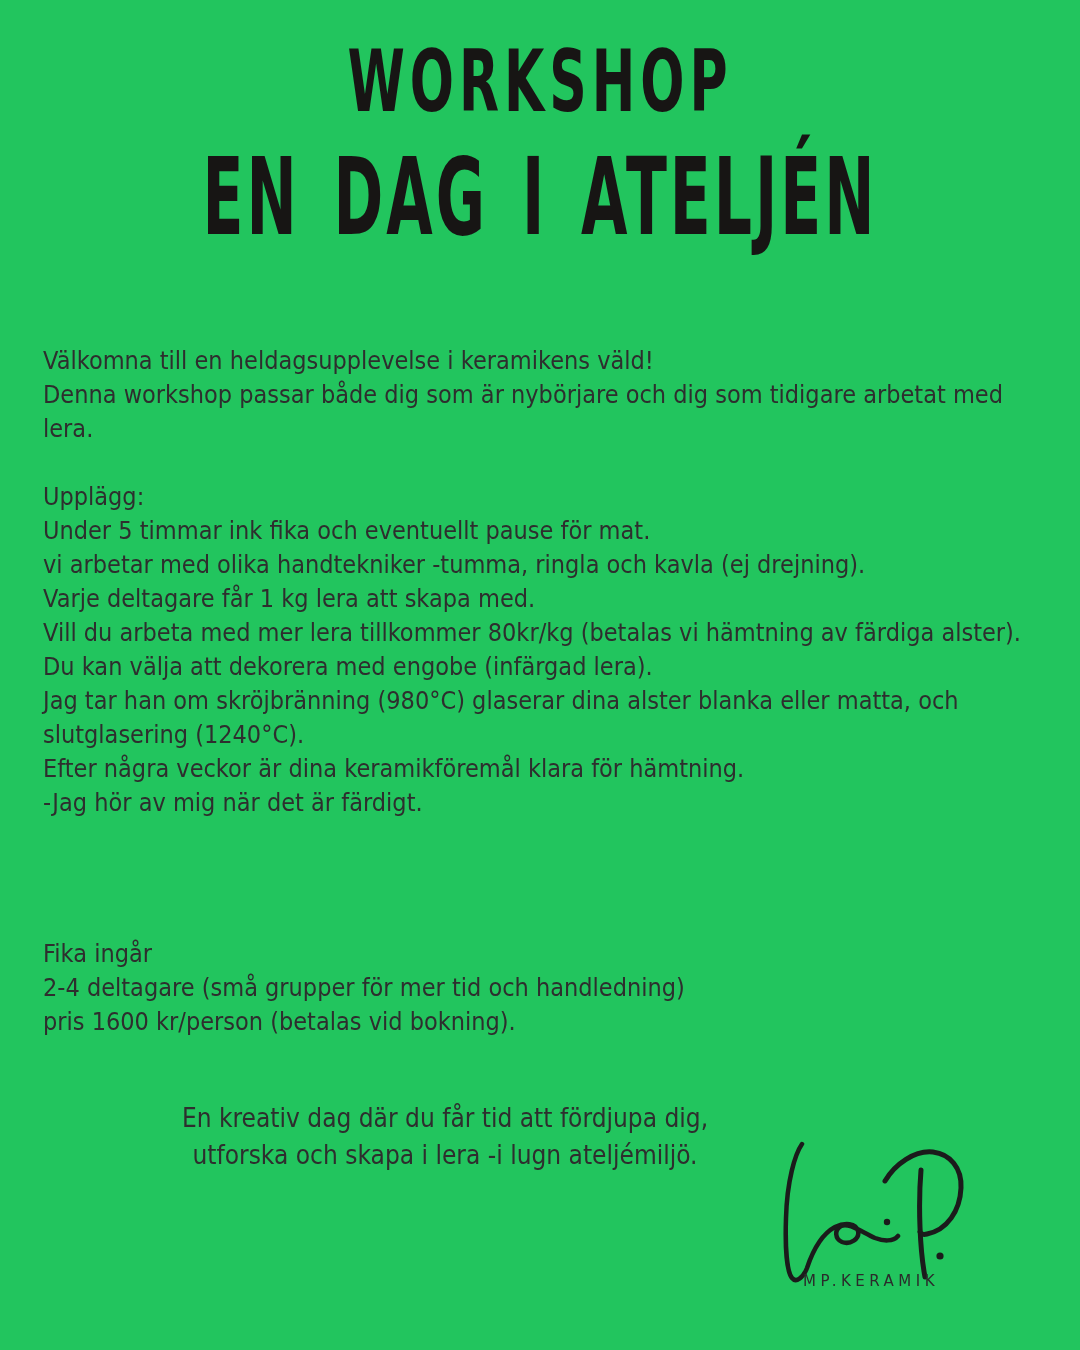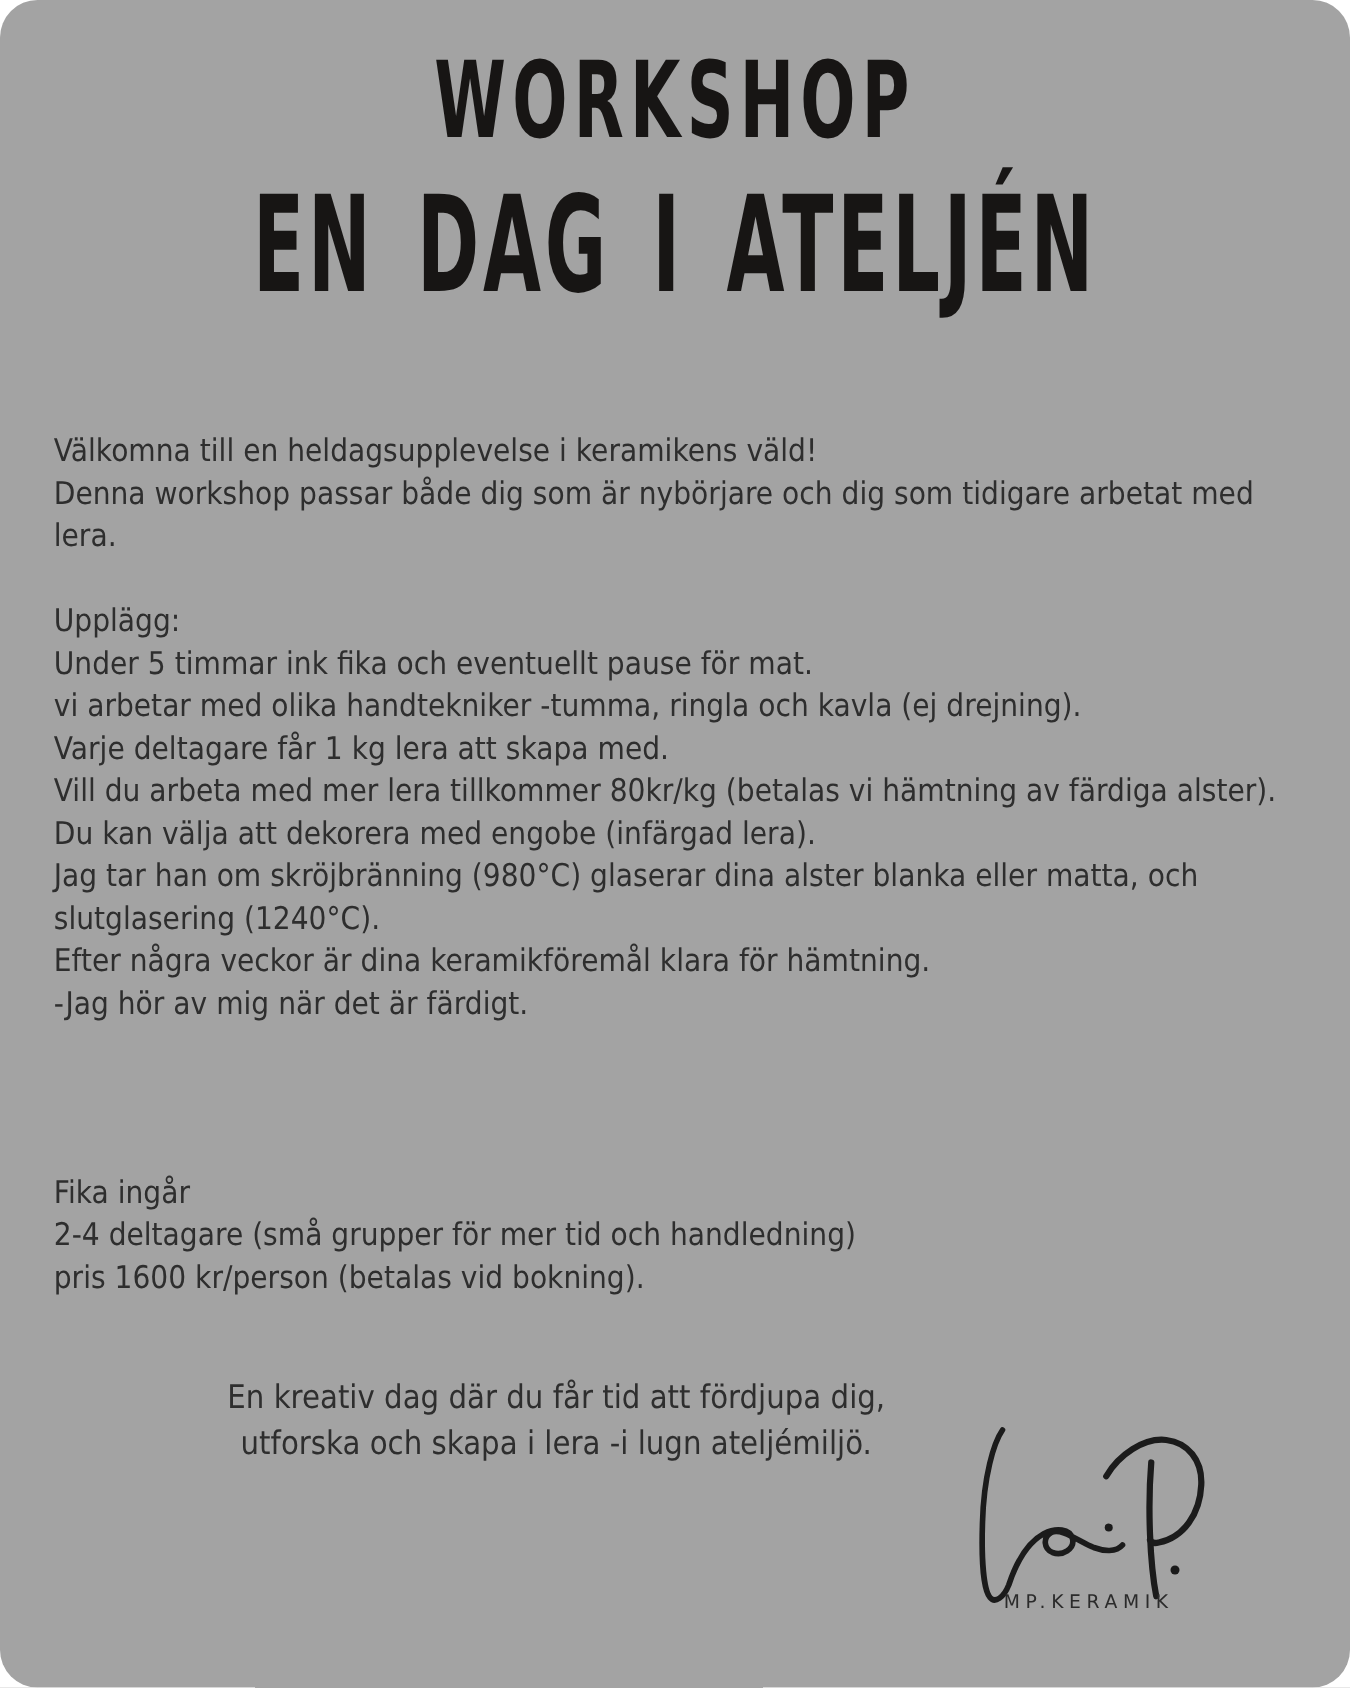--- a/index.html
+++ b/index.html
@@ -1,23 +1,22 @@
 <!DOCTYPE html>
 <html><head>
 <meta charset="utf-8">
 <style>
   html, body { margin: 0; padding: 0; background: #ffffff; }
   .page {
     position: relative;
     width: 1080px;
     height: 1350px;
-    background: #a3a3a3;
+    background: #22c55e;
     overflow: hidden;
     font-family: "DejaVu Sans", sans-serif;
-    border-radius: 30px;
   }
   
   .title-line {
     position: absolute;
     left: 0;
     width: 1080px;
     text-align: center;
     color: #171514;
     font-weight: 900;
     white-space: nowrap;

